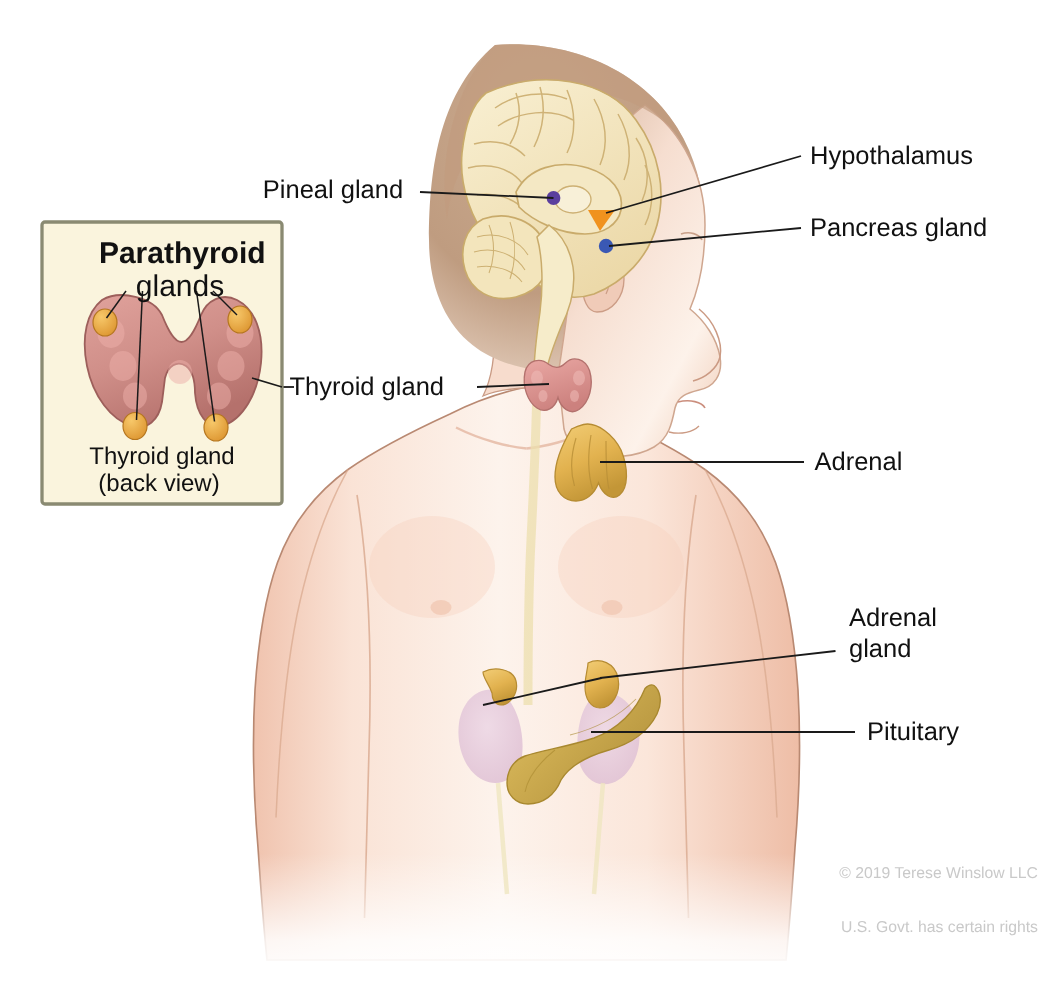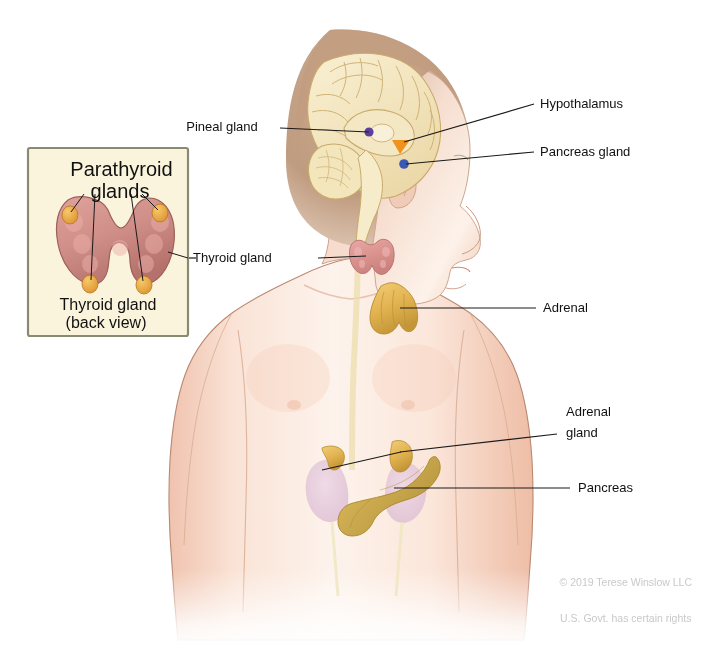--- a/index.html
+++ b/index.html
@@ -1,30 +1,30 @@
 <!DOCTYPE html>
 <html><head>
 <meta charset="utf-8">
 <style>
   html,body{margin:0;padding:0;background:#ffffff;}
   body{width:702px;height:654px;overflow:hidden;
        font-family:"Liberation Sans","DejaVu Sans",sans-serif;}
   #stage{position:relative;width:702px;height:654px;background:#fff;}
   #art{position:absolute;left:0;top:0;width:702px;height:654px;}
 
-  .label{position:absolute;color:#111111;font-size:13px;line-height:21px;
+  .label{position:absolute;color:#111111;font-size:17px;line-height:21px;
          font-family:"Liberation Sans","DejaVu Sans",sans-serif;white-space:pre;}
   .label.r{text-align:center;}
   .inset-title{position:absolute;color:#111;font-size:20px;line-height:22px;
                text-align:center;white-space:pre;
                font-family:"Liberation Sans","DejaVu Sans",sans-serif;}
   .inset-sub{position:absolute;color:#111;font-size:16px;line-height:18px;
              text-align:center;white-space:pre;
              font-family:"Liberation Sans","DejaVu Sans",sans-serif;}
-  .copyright{position:absolute;right:10px;bottom:6px;text-align:center;
+  .copyright{position:absolute;right:10px;bottom:6px;text-align:right;
              color:#c9c9c9;font-size:10.5px;line-height:12px;white-space:pre;
              font-family:"Liberation Sans","DejaVu Sans",sans-serif;}
 </style>
 </head>
 <body>
 
 <div id="stage">
 
   <svg id="art" viewBox="0 0 702 654">
     <defs>
@@ -309,23 +309,23 @@
 
   <div class="label" style="left:540px;top:141px;">Pancreas gland</div>
 
   <div class="label" style="left:193px;top:247px;">Thyroid gland</div>
 
   <div class="label" style="left:543px;top:297px;">Adrenal</div>
 
   <div class="label" style="left:566px;top:401px;">Adrenal</div>
   <div class="label" style="left:566px;top:422px;">gland</div>
 
-  <div class="label" style="left:578px;top:477px;">Pancreas</div>
-
-  <div class="inset-title" style="left:28px;top:158px;width:187px;">Parathyroid</div>
+  <div class="label" style="left:578px;top:477px;">Pituitary</div>
+
+  <div class="inset-title" style="left:28px;top:158px;width:187px;font-weight:bold;">Parathyroid</div>
   <div class="inset-title" style="left:28px;top:180px;width:160px;margin-left:12px;">glands</div>
   <div class="inset-sub" style="left:28px;top:296px;width:160px;">Thyroid gland</div>
   <div class="inset-sub" style="left:28px;top:314px;width:156px;">(back view)</div>
 
   <div class="copyright">
     <div>© 2019 Terese Winslow LLC</div>
     <div>U.S. Govt. has certain rights</div>
   </div>
 
 </div>

